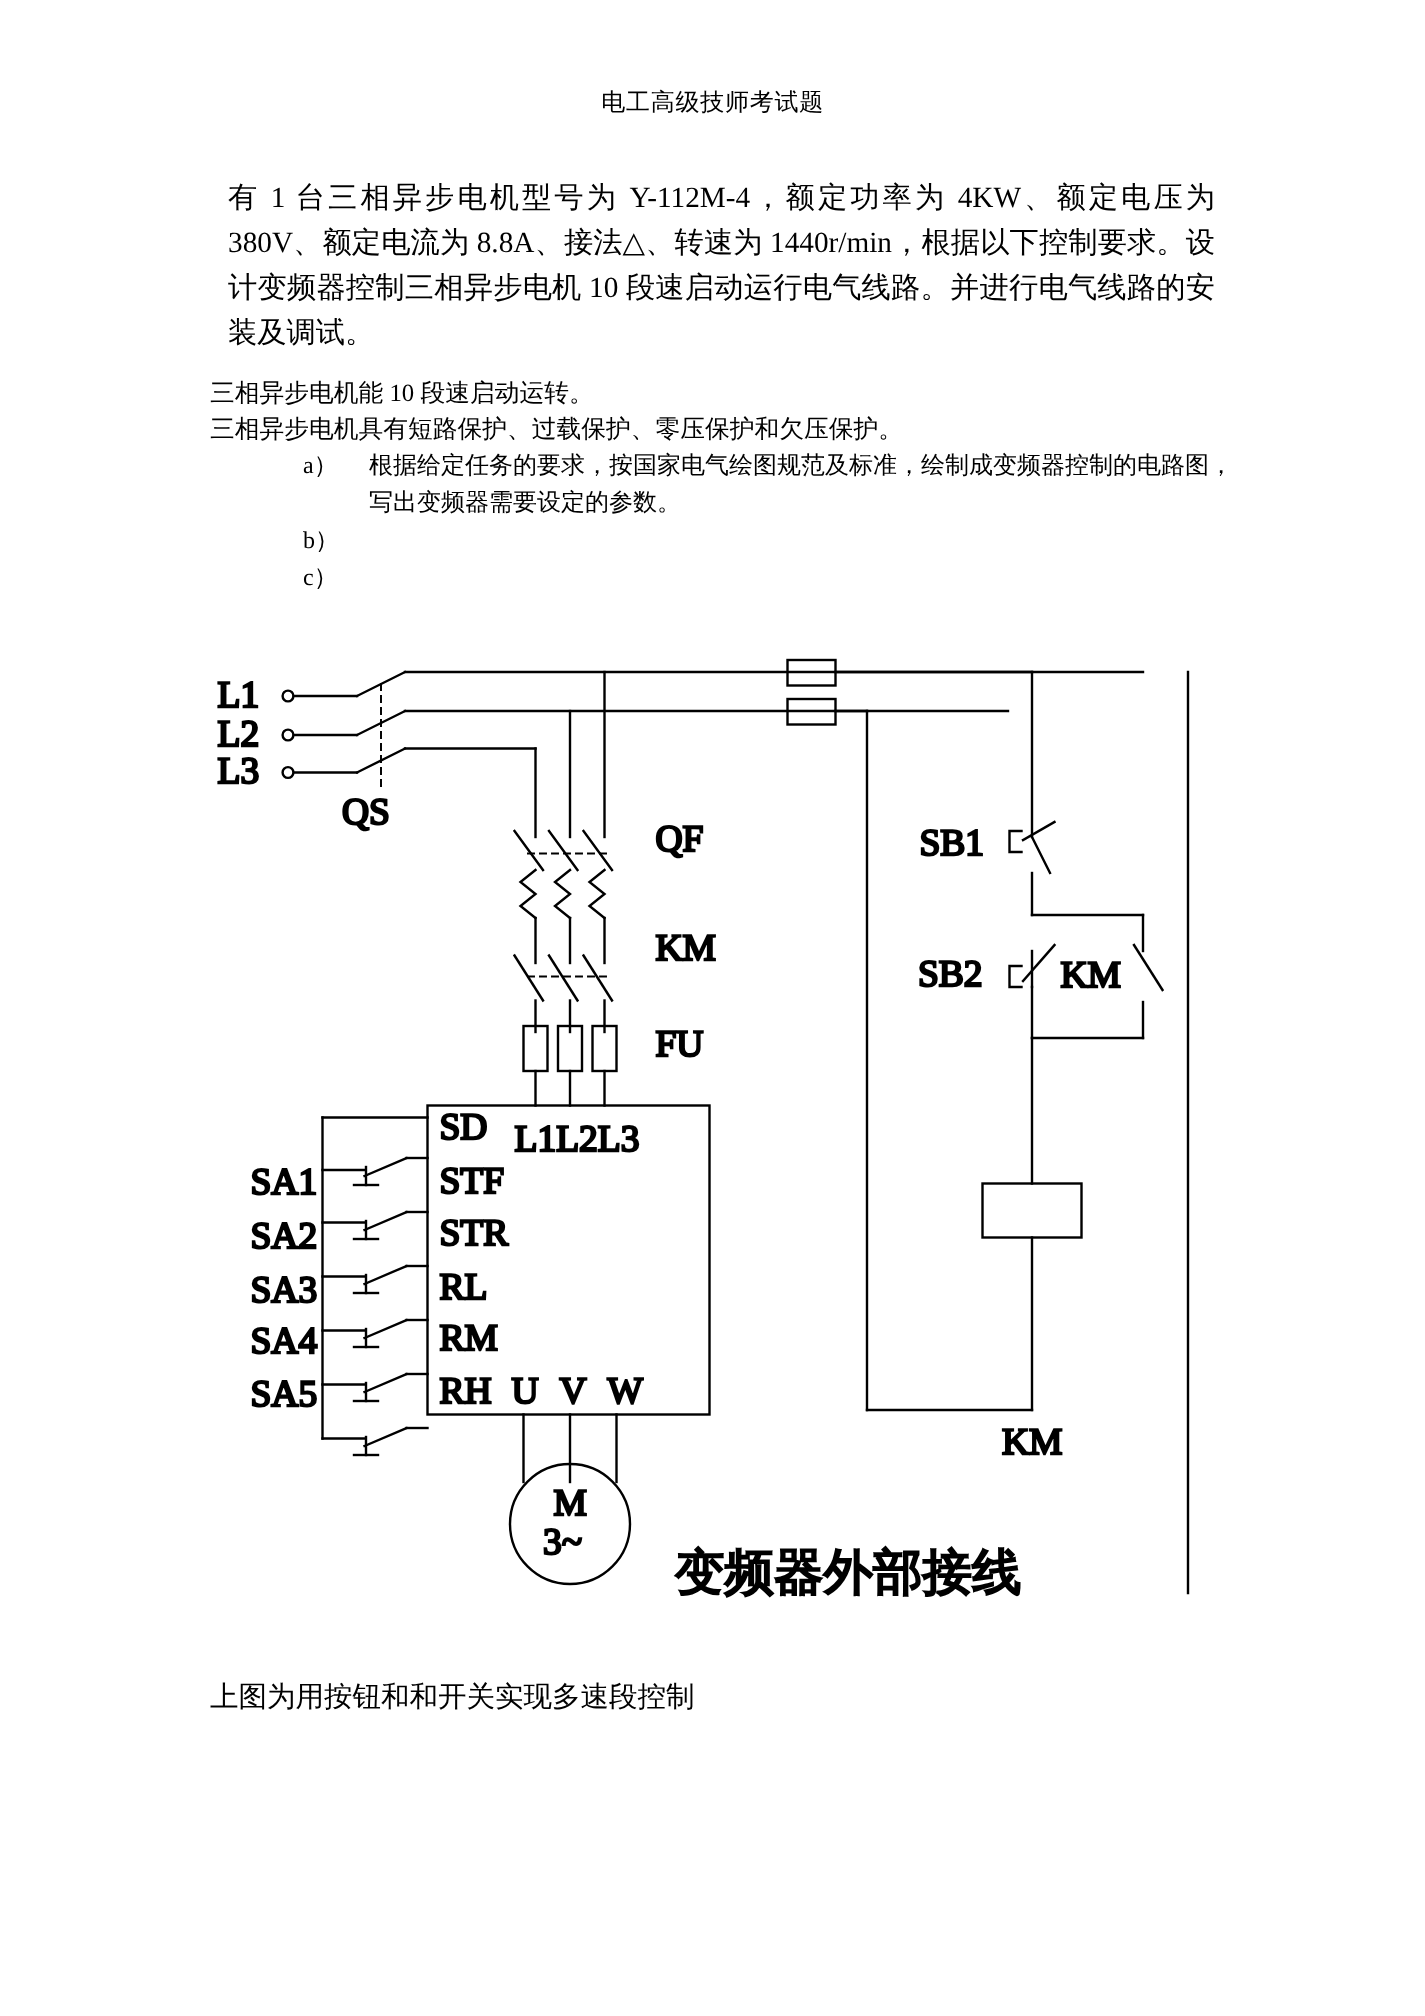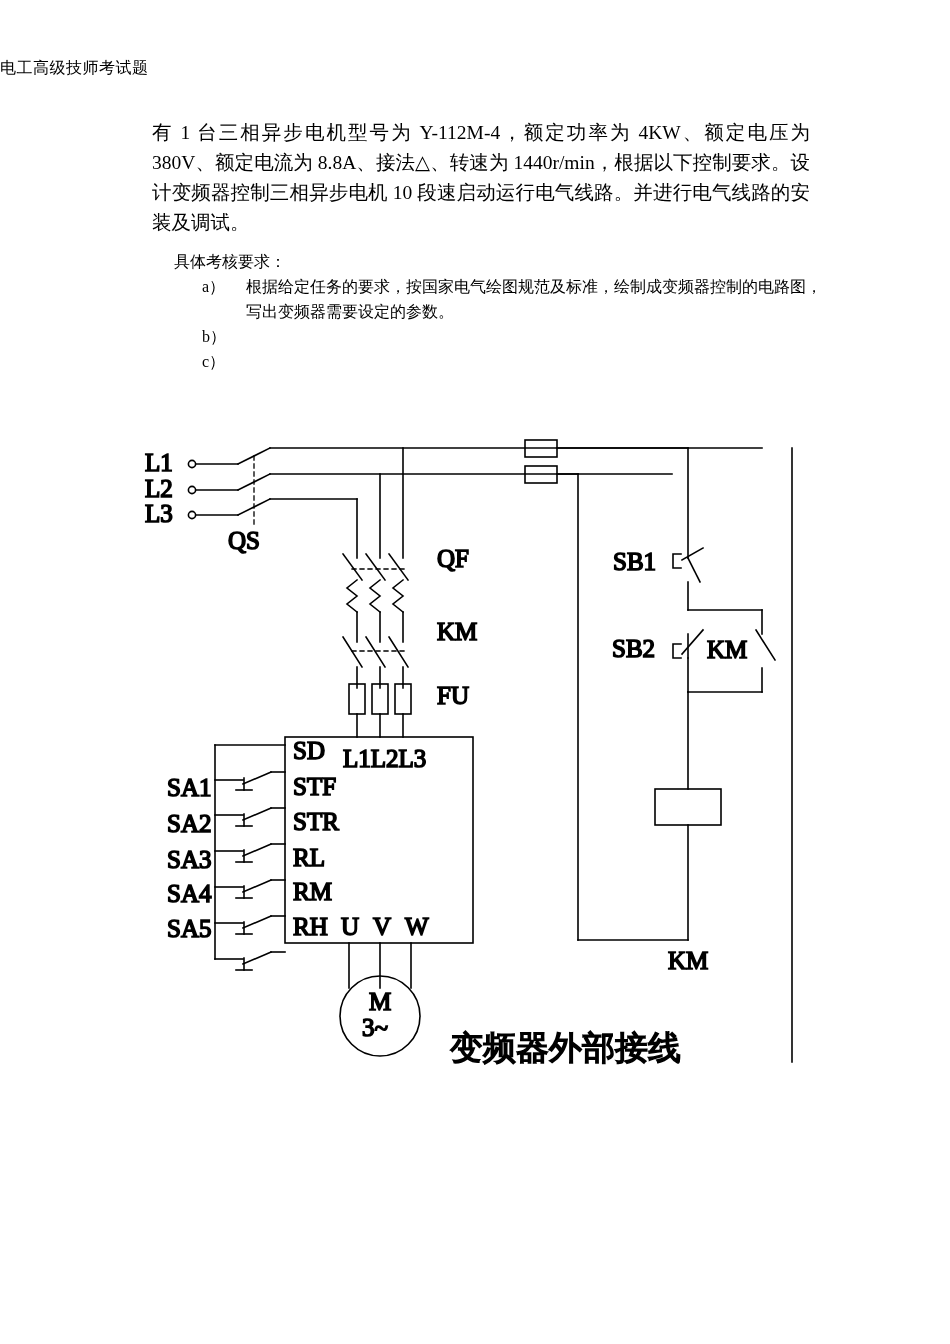--- a/index.html
+++ b/index.html
@@ -20,21 +20,21 @@
     width: 950px;
     height: 1344px;
   }
 
   
   .doc-header {
     position: absolute;
     top: 58px;
     left: 0;
     width: 950px;
-    text-align: left;
+    text-align: center;
     font-size: 16px;
     letter-spacing: 0.5px;
   }
 
   
   .prose {
     position: absolute;
     left: 140px;
     top: 106px;
     width: 682px;
@@ -111,21 +111,22 @@
 </style>
 </head>
 <body>
 
 <div class="page">
 
   <div class="doc-header">电工高级技师考试题</div>
 
   <div class="prose">
     <p class="lead">有 1 台三相异步电机型号为 Y-112M-4，额定功率为 4KW、额定电压为 380V、额定电流为 8.8A、接法△、转速为 1440r/min，根据以下控制要求。设计变频器控制三相异步电机 10 段速启动运行电气线路。并进行电气线路的安装及调试。</p>
-    <p class="sub-head">具体考核要求：</p>
+    <p class="line">三相异步电机能 10 段速启动运转。</p>
+    <p class="line">三相异步电机具有短路保护、过载保护、零压保护和欠压保护。</p>
     <ul class="items">
       <li class="item">
         <span class="item-marker">a）</span>
         <span class="item-text">根据给定任务的要求，按国家电气绘图规范及标准，绘制成变频器控制的电路图，写出变频器需要设定的参数。</span>
       </li>
       <li class="item">
         <span class="item-marker">b）</span>
       </li>
       <li class="item">
         <span class="item-marker">c）</span>
@@ -355,14 +356,15 @@
       </g>
       <text class="lbl" x="668" y="537">KM</text>
 
       <g>
         <line x1="792" y1="16" x2="792" y2="630"></line>
       </g>
 
     </svg>
   </div>
 
+  <div class="caption">上图为用按钮和和开关实现多速段控制</div>
 
 </div>
 
 </body></html>

